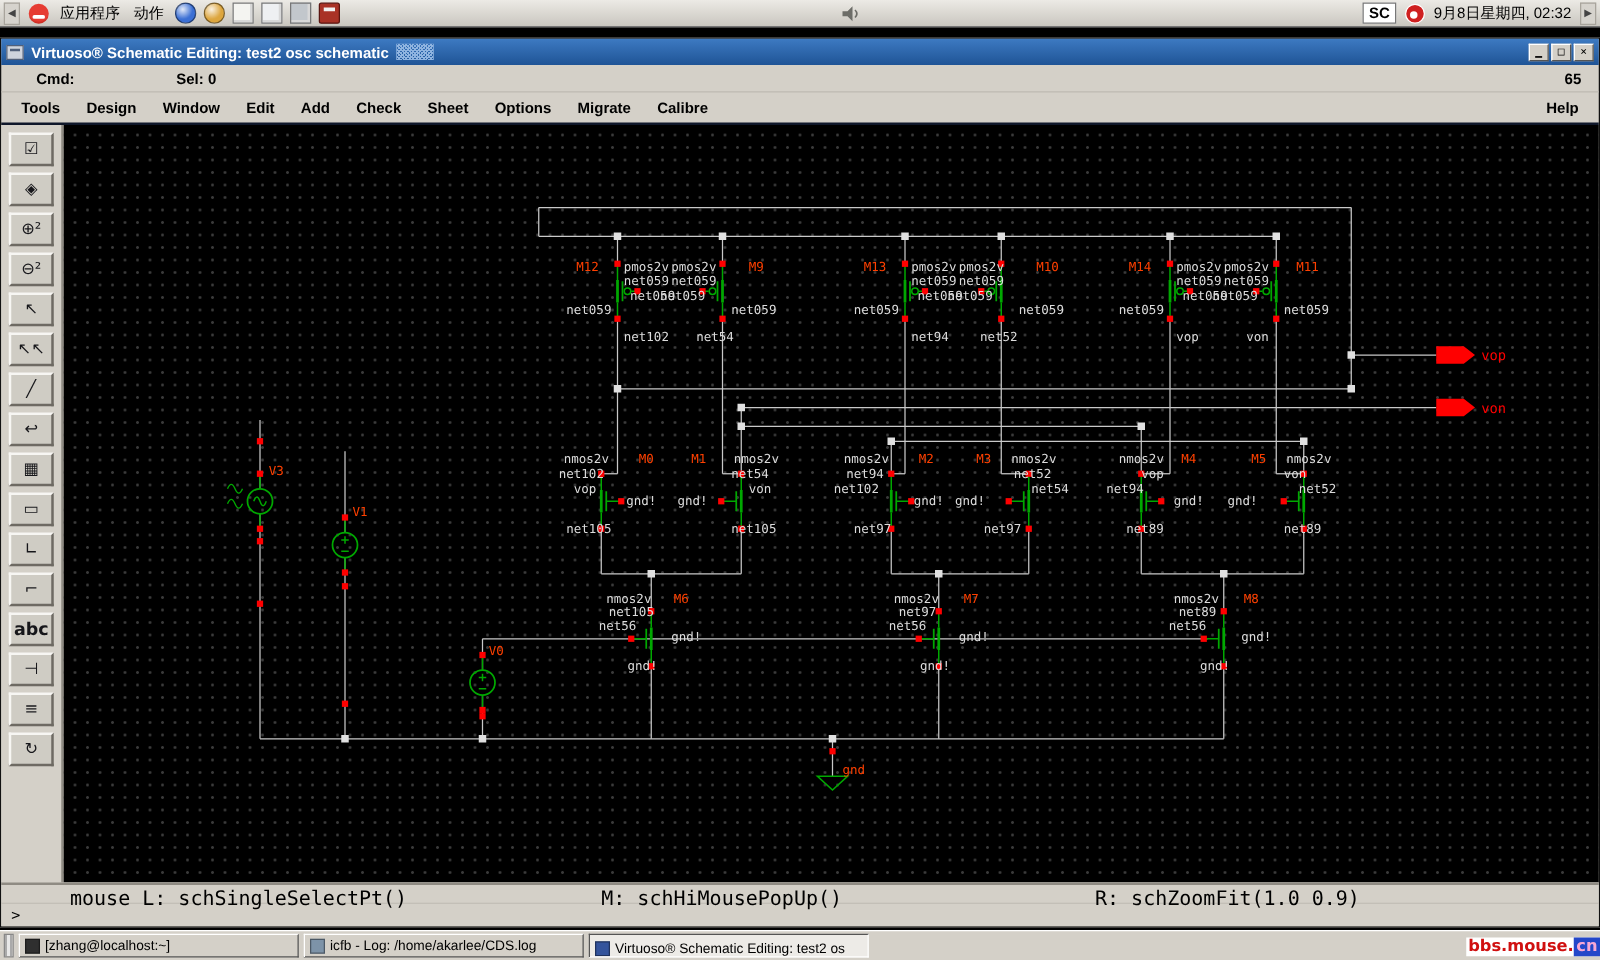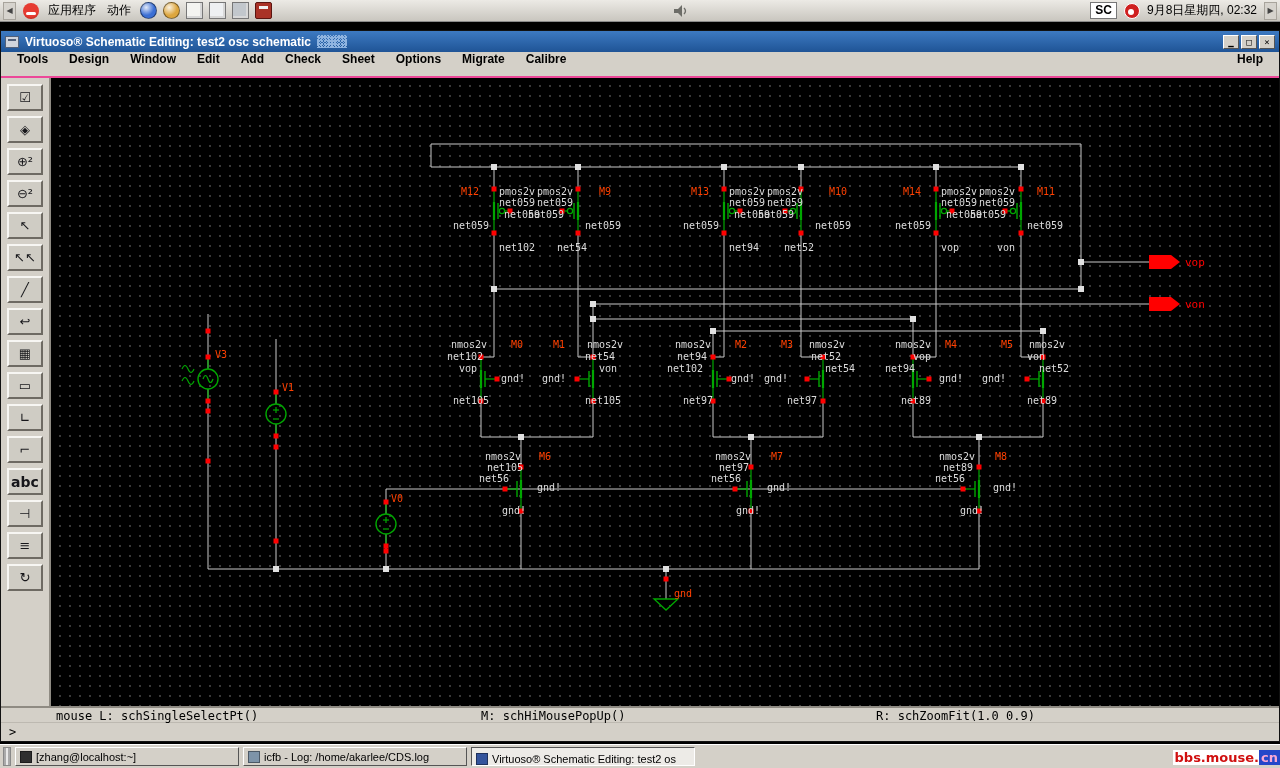--- a/index.html
+++ b/index.html
@@ -41,39 +41,39 @@
     background-image:repeating-linear-gradient(45deg,#8fb4e0 0 1px,transparent 1px 2px),
                      repeating-linear-gradient(-45deg,#8fb4e0 0 1px,transparent 1px 2px);}
   .wbtns{margin-left:auto;display:flex;gap:2px;}
   .wb{width:16px;height:14px;background:#d4d0c8;border:1px solid;border-color:#fff #555 #555 #fff;
     font-size:9px;line-height:12px;text-align:center;color:#000;font-family:"DejaVu Sans Mono",monospace;}
 
   #cmdrow{height:22px;position:relative;font-weight:bold;font-size:12px;flex:none;border-bottom:1px solid #bdb9b1;}
   #cmdrow span{position:absolute;top:4px;}
   .cmdlbl{left:28px;} .sellbl{left:140px;} .countlbl{right:14px;}
 
-  #menubar{height:26px;display:flex;font-weight:bold;font-size:12px;
-    padding:0 16px;gap:38px;border-bottom:2px solid #ec4899;flex:none;}
+  #menubar{height:26px;display:flex;align-items:center;font-weight:bold;font-size:12px;
+    padding:0 16px;gap:38px;border-bottom:2px solid #0f172a;flex:none;}
   .menu{white-space:nowrap;cursor:default;}
   .menu-help{margin-left:auto;padding-left:13px;}
 
   #workarea{flex:1;display:flex;min-height:0;}
   #palette{width:50px;background:#d4d0c8;border-right:2px solid #8f8b83;padding-top:1px;flex:none;}
   .tool{width:36px;height:27px;margin:5px auto;background:#cfccc4;border:2px solid;
     border-color:#f7f6f3 #6e6a63 #6e6a63 #f7f6f3;display:flex;align-items:center;justify-content:center;
     font-size:13px;color:#16161a;font-family:"DejaVu Sans",sans-serif;}
   .tool.small{font-size:14px;font-weight:bold;}
 
   #canvas{flex:1;position:relative;background-color:#000;
     background-image:radial-gradient(circle,#3a3a3a 1px,transparent 1.2px);
     background-size:10px 10px;background-position:4px 3px;}
   #schsvg{position:absolute;left:0;top:0;}
 
   #msgrow{height:16px;background:#d4d0c8;border-top:2px solid #8f8b83;position:relative;
-    font-family:"DejaVu Sans Mono",monospace;font-size:12px;flex:none;color:#000;}
+    font-family:"DejaVu Sans Mono",monospace;font-size:16px;flex:none;color:#000;}
   #msgrow span{position:absolute;top:1px;white-space:nowrap;}
   .mbl{left:55px;} .mbm{left:480px;} .mbr{left:875px;}
   #promptrow{height:19px;background:#d4d0c8;border-top:1px solid #bdb9b1;flex:none;
     font-family:"DejaVu Sans Mono",monospace;font-size:12px;padding:2px 0 0 8px;color:#000;}
 
   
   #taskbar{position:absolute;left:0;bottom:0;width:1280px;height:24px;background:#d4d0c8;
     border-top:1px solid #fff;display:flex;align-items:center;gap:4px;padding:0 3px;}
   .tb-handle{width:8px;height:19px;background:repeating-linear-gradient(90deg,#aaa 0 2px,#e8e8e8 2px 4px);
     border:1px solid #888;flex:none;}
@@ -122,20 +122,25 @@
     <div class="wicon"></div>
     <span id="title">Virtuoso® Schematic Editing: test2 osc schematic</span>
     <div class="stipple"></div>
     <div class="wbtns">
       <div class="wb">▁</div>
       <div class="wb">□</div>
       <div class="wb">×</div>
     </div>
   </div>
 
+  <div id="cmdrow">
+    <span class="cmdlbl">Cmd:</span>
+    <span class="sellbl">Sel: 0</span>
+    <span class="countlbl">65</span>
+  </div>
 
   <div id="menubar">
     <span id="menuitems" style="display:flex;gap:21px;">
         <span class="menu">Tools</span>
         <span class="menu">Design</span>
         <span class="menu">Window</span>
         <span class="menu">Edit</span>
         <span class="menu">Add</span>
         <span class="menu">Check</span>
         <span class="menu">Sheet</span>

